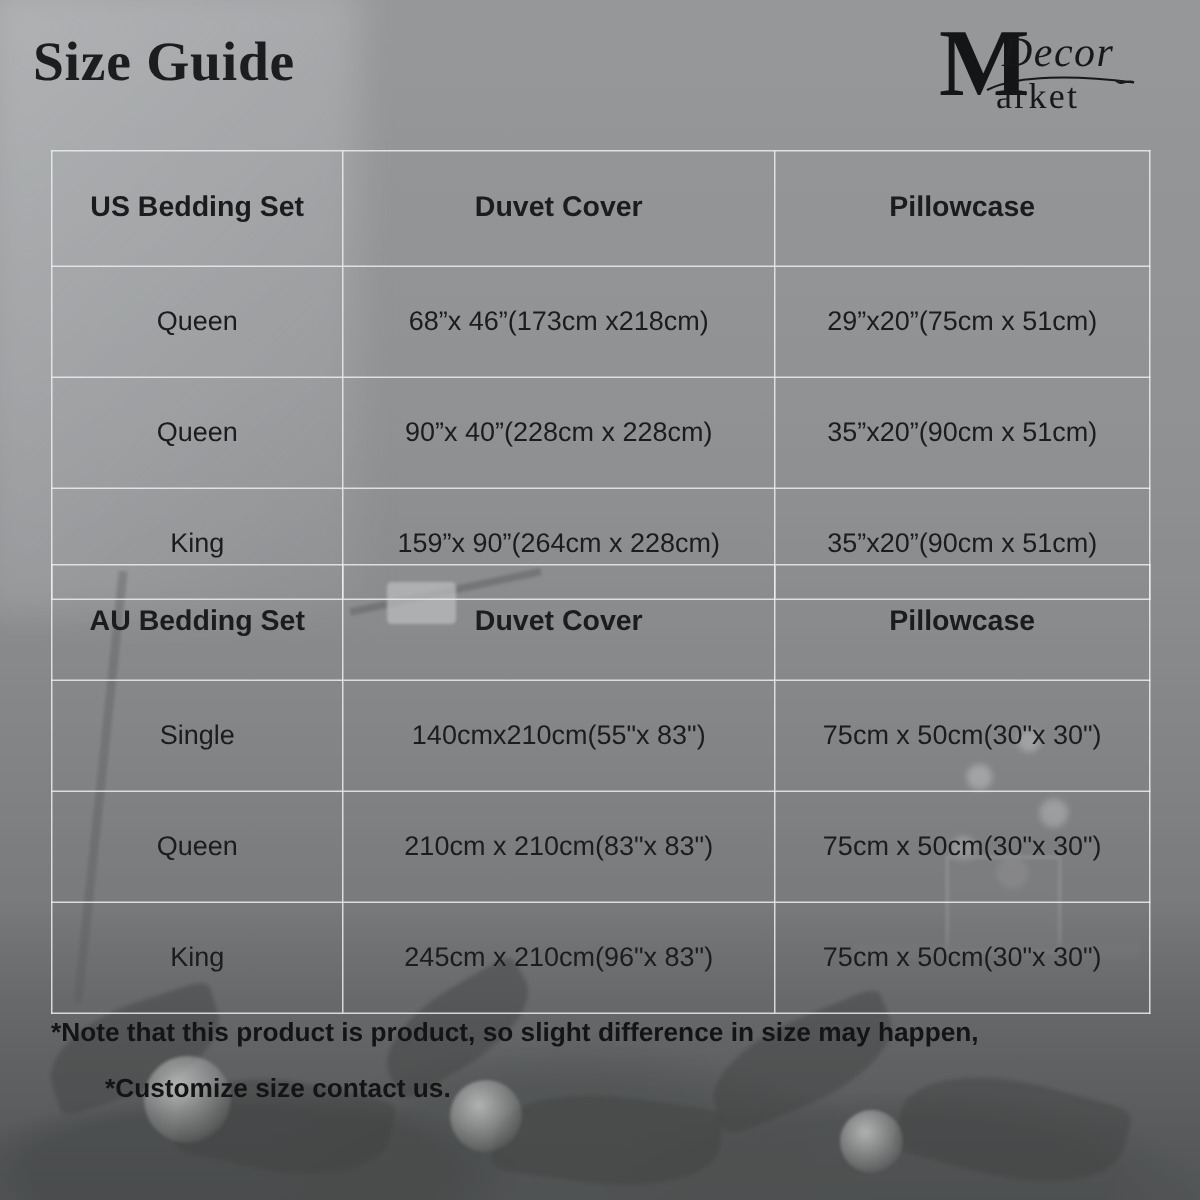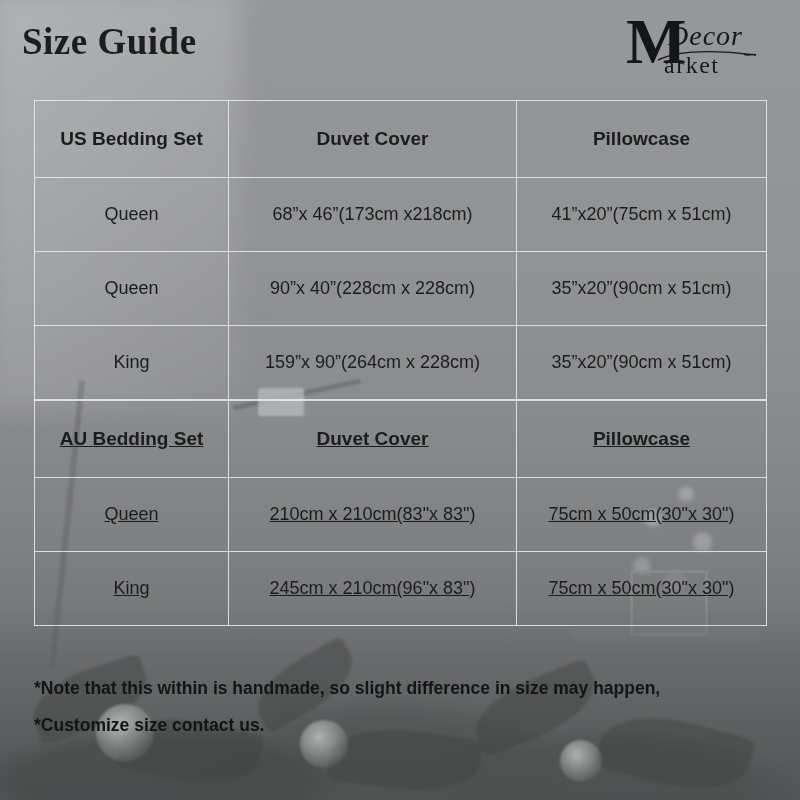--- a/index.html
+++ b/index.html
@@ -223,36 +223,37 @@
   table.size-table thead th {
     font-weight: bold;
     font-size: 19px;
     height: 52px;
   }
   table.size-table col.c1 { width: 194px; }
   table.size-table col.c2 { width: 288px; }
   table.size-table col.c3 { width: 250px; }
 
   #table-us { top: 100px; }
-  #table-au { top: 400px; text-decoration: underline; }
+  #table-au { top: 376px; }
 
   .notes {
     position: absolute;
     left: 34px;
     top: 678px;
     width: 740px;
     color: #131415;
   }
   .note-line {
     font-size: 17.5px;
     font-weight: bold;
     line-height: 1.22;
   }
   .note-2 {
     margin-top: 16px;
+    margin-left: 36px;
   }
 </style>
 </head>
 <body>
 
 <div id="page">
 
   <div class="bg-base">
     <div class="bg-window"></div>
     <div class="bg-lamp-pole"></div>
@@ -299,21 +300,21 @@
         <tr>
           <th>US Bedding Set</th>
           <th>Duvet Cover</th>
           <th>Pillowcase</th>
         </tr>
       </thead>
       <tbody>
         <tr>
           <td>Queen</td>
           <td>68”x 46”(173cm x218cm)</td>
-          <td>41”x20”(75cm x 51cm)</td>
+          <td>29”x20”(75cm x 51cm)</td>
         </tr>
         <tr>
           <td>Queen</td>
           <td>90”x 40”(228cm x 228cm)</td>
           <td>35”x20”(90cm x 51cm)</td>
         </tr>
         <tr>
           <td>King</td>
           <td>159”x 90”(264cm x 228cm)</td>
           <td>35”x20”(90cm x 51cm)</td>
@@ -329,31 +330,36 @@
         </colgroup>
       <thead>
         <tr>
           <th>AU Bedding Set</th>
           <th>Duvet Cover</th>
           <th>Pillowcase</th>
         </tr>
       </thead>
       <tbody>
         <tr>
+          <td>Single</td>
+          <td>140cmx210cm(55"x 83")</td>
+          <td>75cm x 50cm(30"x 30")</td>
+        </tr>
+        <tr>
           <td>Queen</td>
           <td>210cm x 210cm(83"x 83")</td>
           <td>75cm x 50cm(30"x 30")</td>
         </tr>
         <tr>
           <td>King</td>
           <td>245cm x 210cm(96"x 83")</td>
           <td>75cm x 50cm(30"x 30")</td>
         </tr>
       </tbody>
     </table>
 
     <div class="notes">
-      <div class="note-line">*Note that this within is handmade, so slight  difference in size may happen,</div>
+      <div class="note-line">*Note that this product is product, so slight  difference in size may happen,</div>
       <div class="note-line note-2">*Customize size contact us.</div>
     </div>
 
   </div>
 </div>
 
 </body></html>

